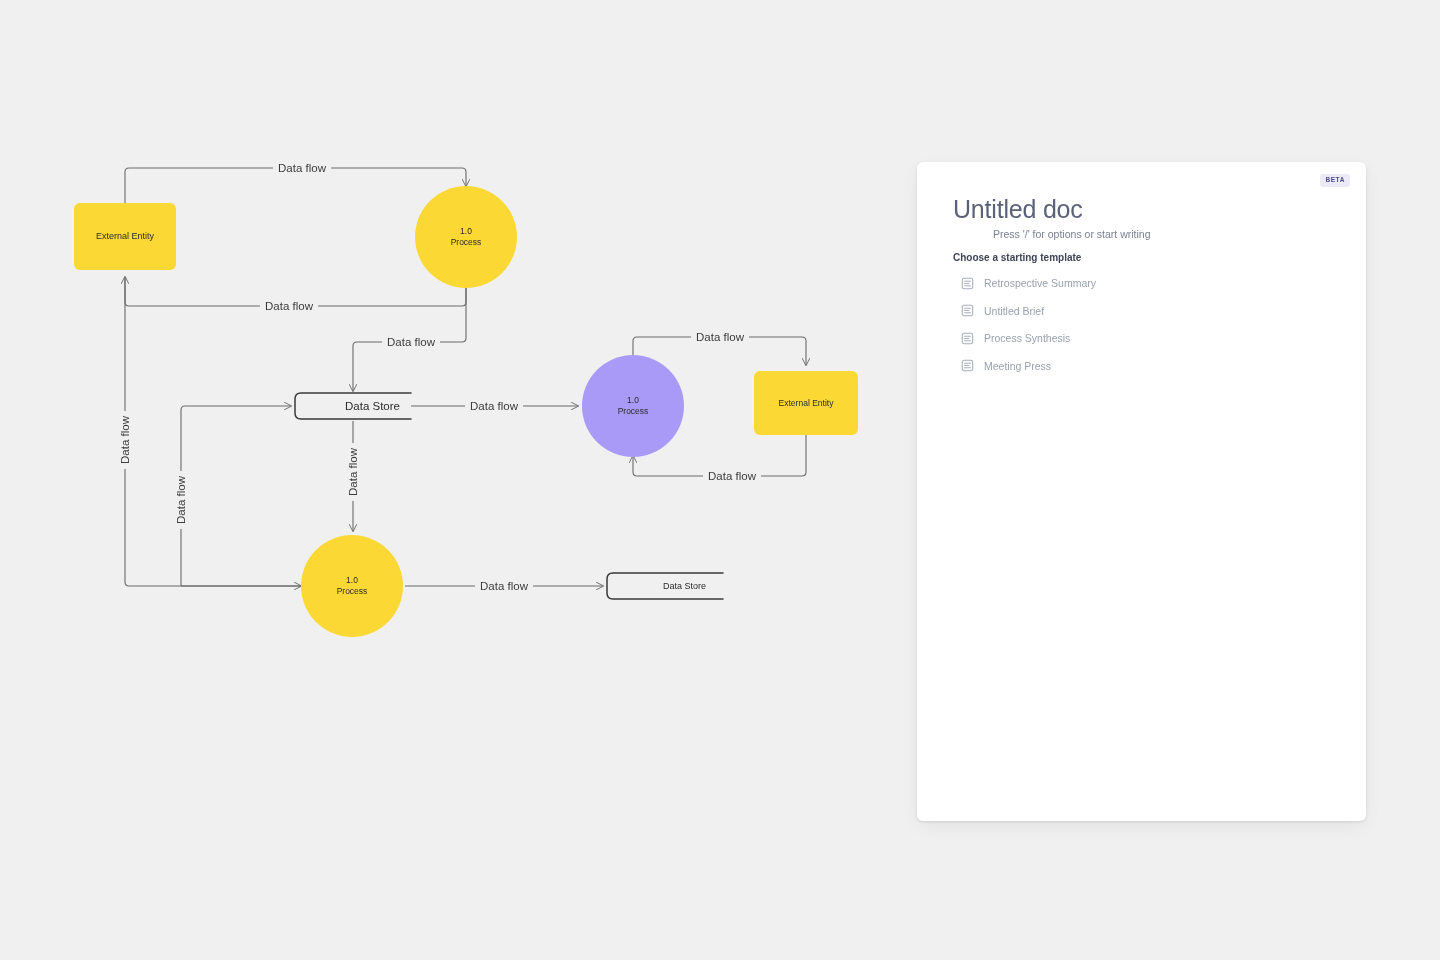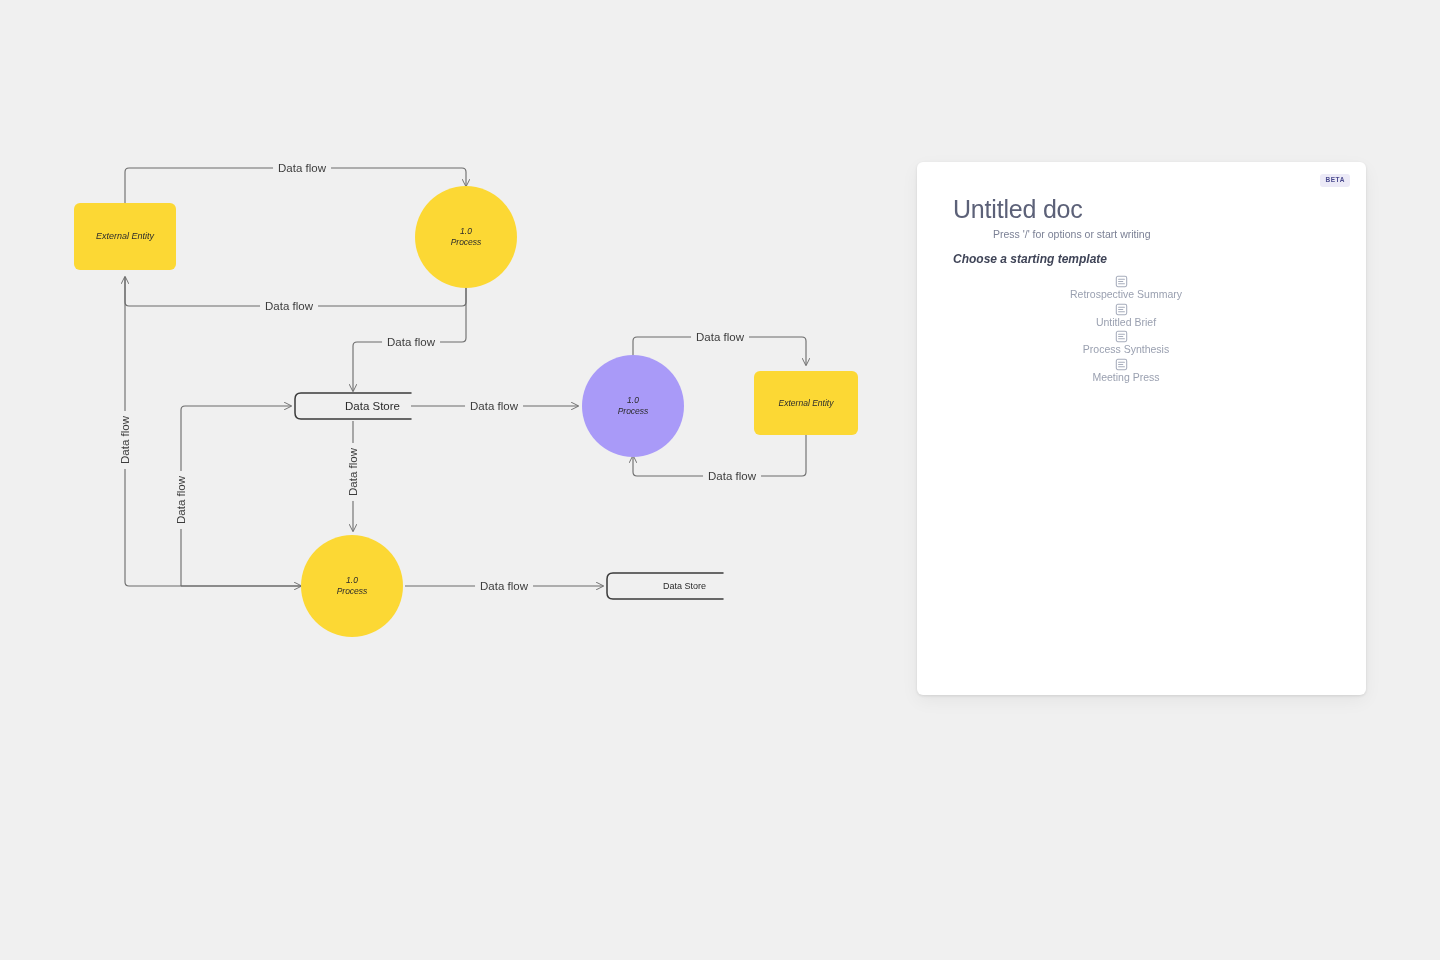--- a/index.html
+++ b/index.html
@@ -16,21 +16,20 @@
   #diagram { position: absolute; left: 0; top: 0; width: 900px; height: 700px; }
   #diagram svg { position: absolute; left: 0; top: 0; }
 
   .node-label {
     position: absolute;
     display: flex; align-items: center; justify-content: center;
     text-align: center;
     color: #2b2b2b;
     pointer-events: none;
     line-height: 1.25;
-    font-style: italic;
   }
 
   .shape { position: absolute; }
 
   .entity {
     background: #fcd834;
     border-radius: 6px;
   }
   .process {
     background: #fcd834;
@@ -58,21 +57,21 @@
     transform: translate(-50%, -50%);
     white-space: nowrap;
     color: #2b2b2b;
     padding-left: 39px;
   }
 
   
   #doc-card {
     position: absolute;
     left: 917px; top: 162px;
-    width: 449px; height: 533px;
+    width: 449px; height: 659px;
     background: #ffffff;
     border-radius: 6px;
     box-shadow: 0 1px 3px rgba(0,0,0,0.10), 0 6px 18px rgba(0,0,0,0.05);
   }
   #beta-badge {
     position: absolute; right: 16px; top: 12px;
     font-size: 6.5px; font-weight: 700; letter-spacing: 0.6px;
     color: #4b4b8f;
     background: #eceaf7;
     border-radius: 3px;
@@ -83,28 +82,27 @@
     position: absolute; left: 36px; top: 33px;
     font-size: 25px; font-weight: 400; color: #5c6178;
     letter-spacing: -0.2px;
   }
   #doc-hint {
     position: absolute; left: 36px; top: 66px;
     font-size: 10.5px; color: #7b8095; margin-left: 40px;
   }
   #tpl-heading {
     position: absolute; left: 36px; top: 90px;
-    font-size: 12px; font-weight: 700; color: #3f4457; font-style: italic;
+    font-size: 10px; font-weight: 700; color: #3f4457;
   }
   #tpl-list { position: absolute; left: 44px; top: 113px; width: 330px; }
   .tpl-item {
     display: flex; align-items: center;
     height: 16px; margin-bottom: 11.5px;
     cursor: pointer;
-    flex-direction: column;
   }
   .tpl-icon { width: 13px; height: 13px; margin-right: 10px; flex: 0 0 13px; display: block; }
   .tpl-label { font-size: 10.5px; color: #9aa0b0; }
 </style>
 </head>
 <body>
 
 <div id="stage">
 
   <div id="diagram">

